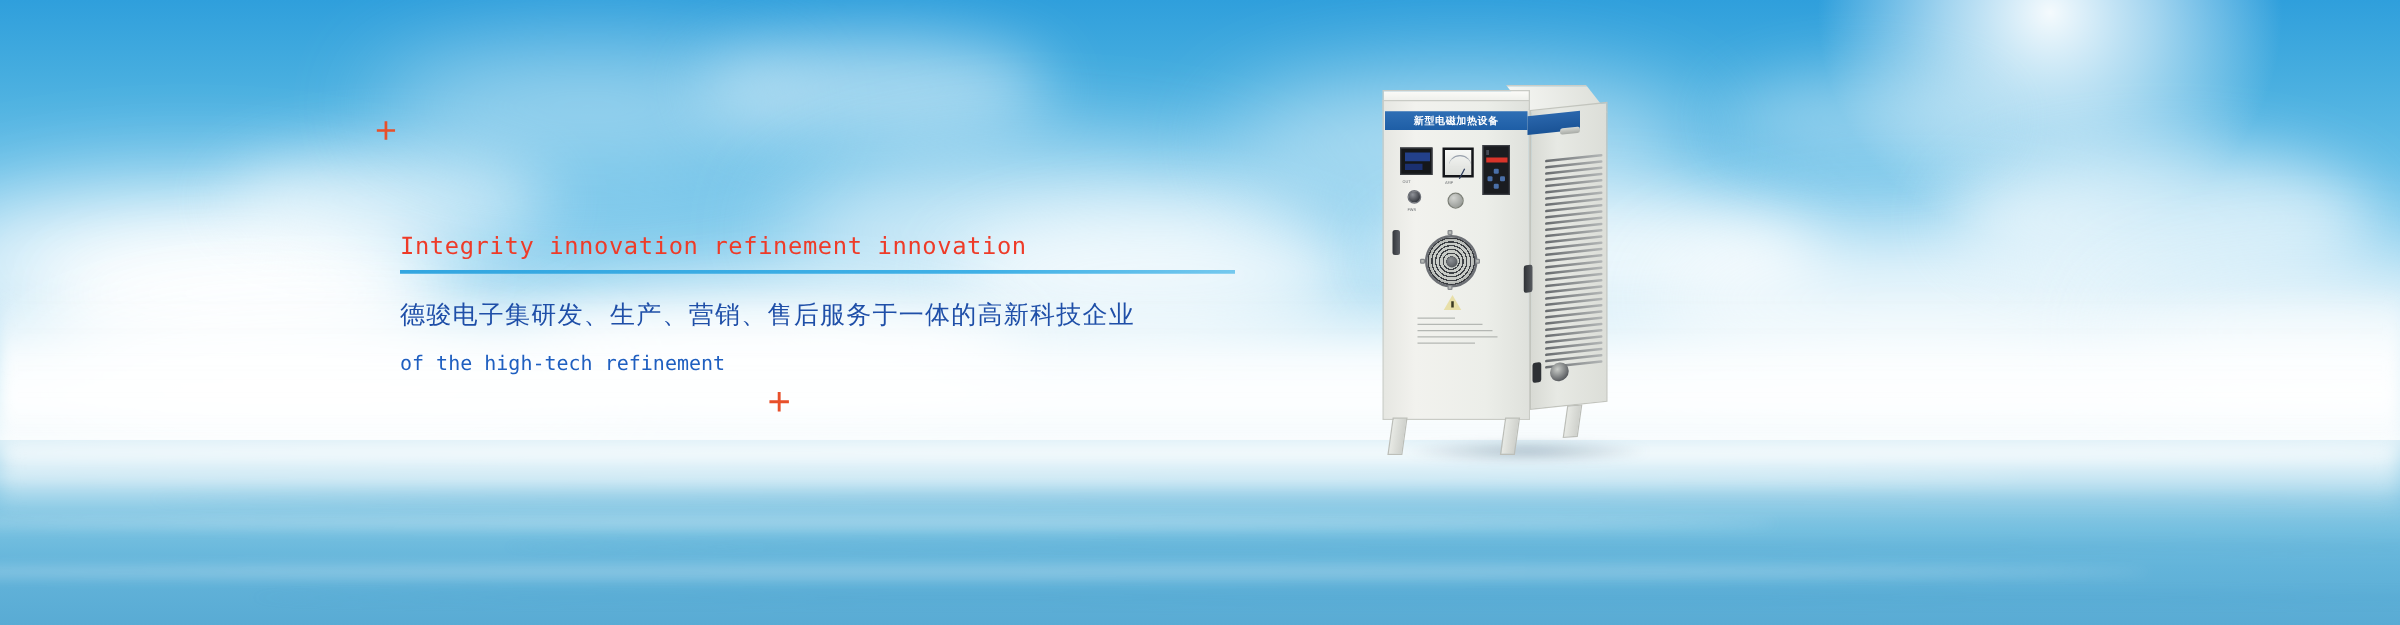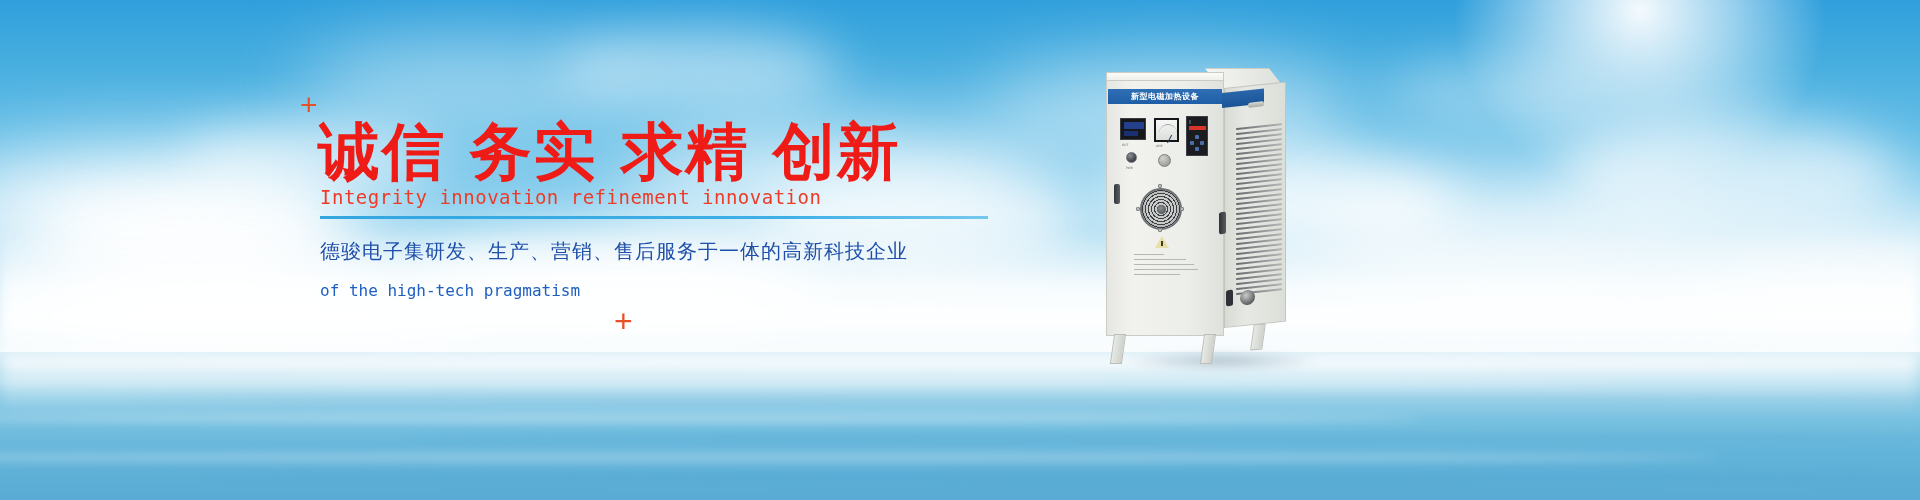--- a/index.html
+++ b/index.html
@@ -416,29 +416,28 @@
     <div class="wave" style="top:62px;  height:9px;  opacity:0.6;  left:-100px; right:500px;"></div>
     <div class="wave dark" style="top:82px;  height:7px;  opacity:0.45; left:400px; right:-200px;"></div>
     <div class="wave" style="top:100px; height:11px; opacity:0.5;  left:-300px; right:200px;"></div>
     <div class="wave dark" style="top:122px; height:8px;  opacity:0.4;  left:200px; right:-300px;"></div>
   </div>
   <div class="seaGlow"></div>
 
   <div id="plus-top" class="plus">+</div>
   <div id="plus-bottom" class="plus">+</div>
 
-  <div class="headline-cn">诚信 务实 求精 创新</div>
   <div class="headline-en">Integrity  innovation  refinement  innovation</div>
 
   <div class="divider"></div>
 
   <div class="sub-cn">德骏电子集研发、生产、营销、售后服务于一体的高新科技企业</div>
 
   <div class="sub-en">
-    <div>of the high-tech pragmatism</div>
+    <div>of the high-tech refinement</div>
   </div>
 
   <div class="m-shadow"></div>
 
   <div class="machine">
 
     <div class="m-top-side"></div>
     <div class="m-side"></div>
     <div class="m-top"></div>
     <div class="m-front"></div>

